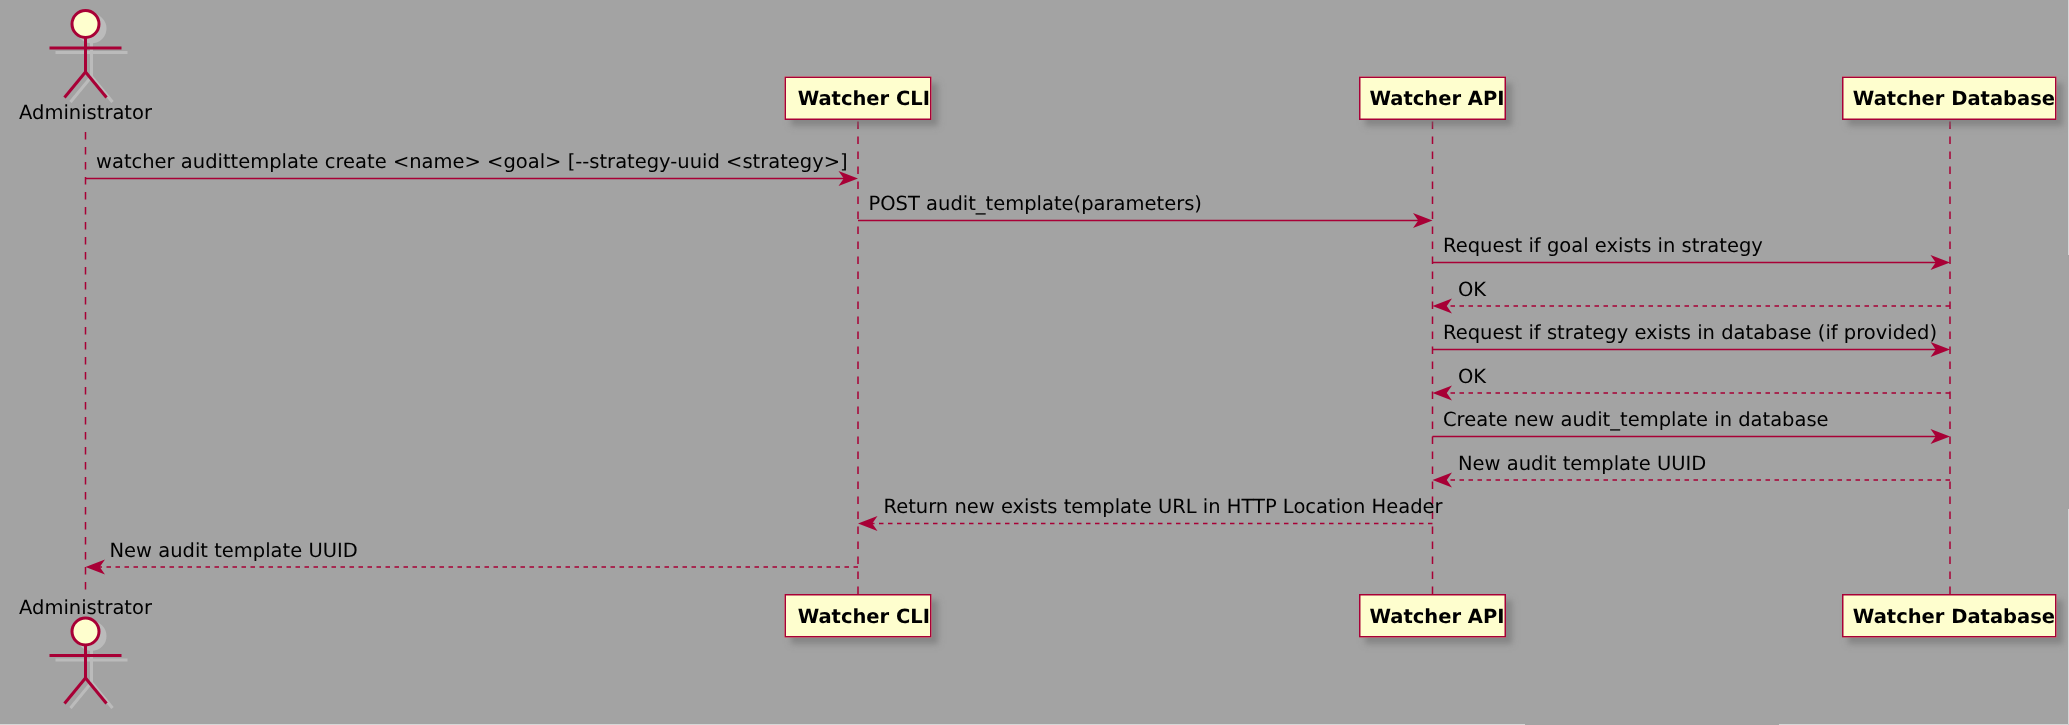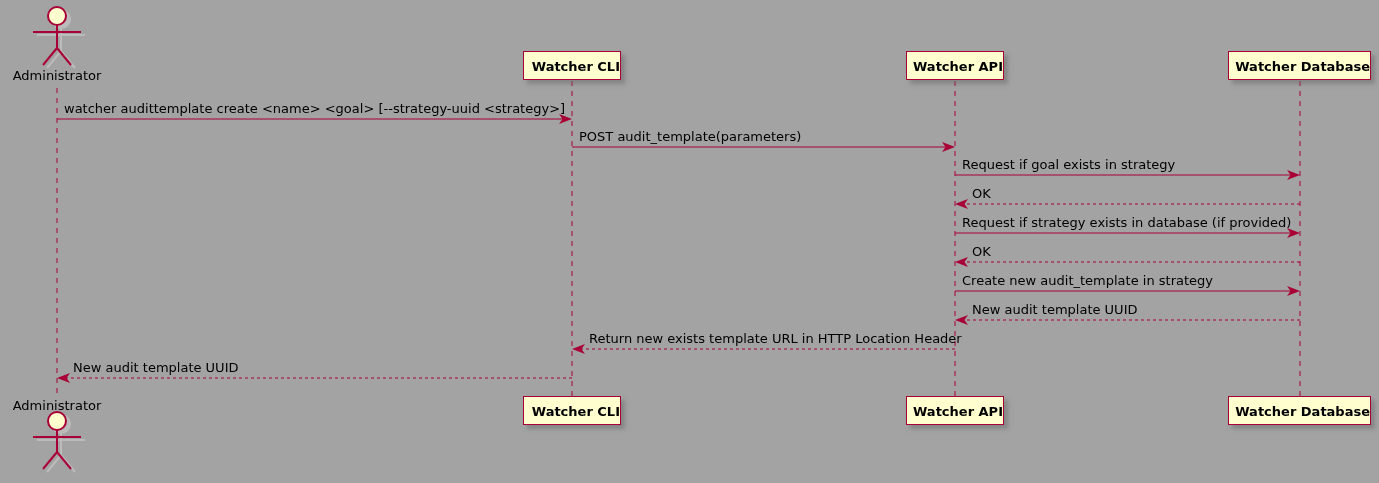--- a/index.html
+++ b/index.html
@@ -140,18 +140,18 @@
   <div class="participant-box" style="left:523px; top:396px; width:98px;">Watcher CLI</div>
   <div class="participant-box" style="left:906px; top:396px; width:98px;">Watcher API</div>
   <div class="participant-box" style="left:1228px; top:396px; width:143px;">Watcher Database</div>
 
   <div class="msg-label" style="left:64px;  top:101px;">watcher audittemplate create &lt;name&gt; &lt;goal&gt; [--strategy-uuid &lt;strategy&gt;]</div>
   <div class="msg-label" style="left:579px; top:129px;">POST audit_template(parameters)</div>
   <div class="msg-label" style="left:962px; top:157px;">Request if goal exists in strategy</div>
   <div class="msg-label" style="left:972px; top:186px;">OK</div>
   <div class="msg-label" style="left:962px; top:215px;">Request if strategy exists in database (if provided)</div>
   <div class="msg-label" style="left:972px; top:244px;">OK</div>
-  <div class="msg-label" style="left:962px; top:273px;">Create new audit_template in strategy</div>
+  <div class="msg-label" style="left:962px; top:273px;">Create new audit_template in database</div>
   <div class="msg-label" style="left:972px; top:302px;">New audit template UUID</div>
   <div class="msg-label" style="left:589px; top:331px;">Return new exists template URL in HTTP Location Header</div>
   <div class="msg-label" style="left:73px;  top:360px;">New audit template UUID</div>
 
 </div>
 
 </body></html>

